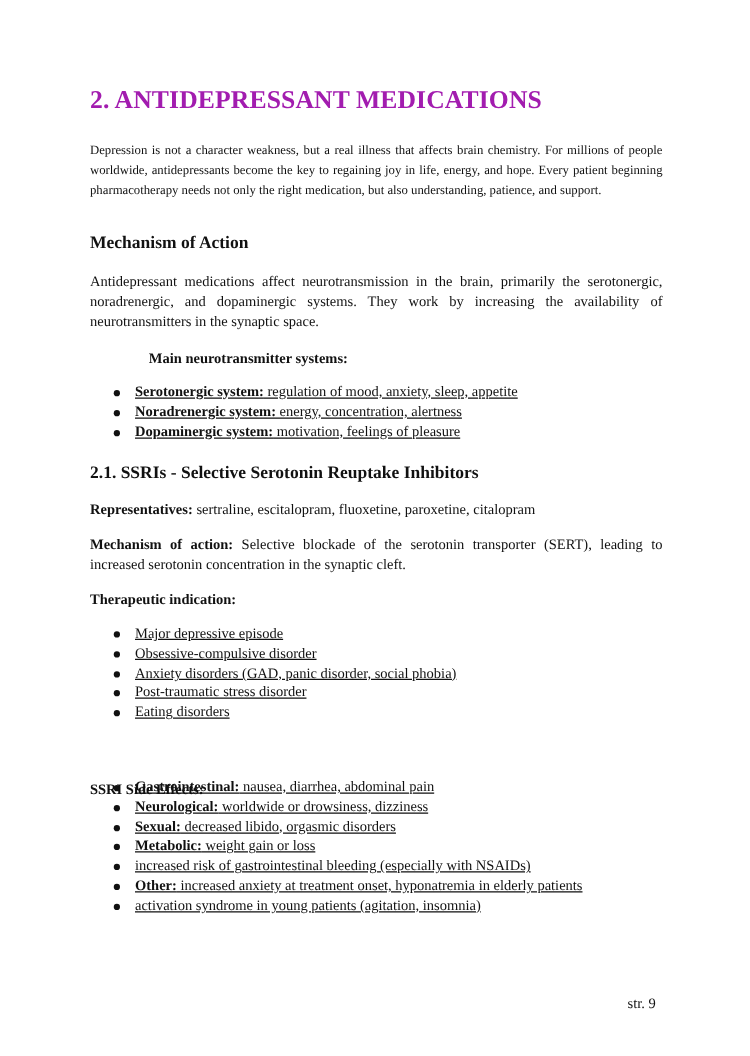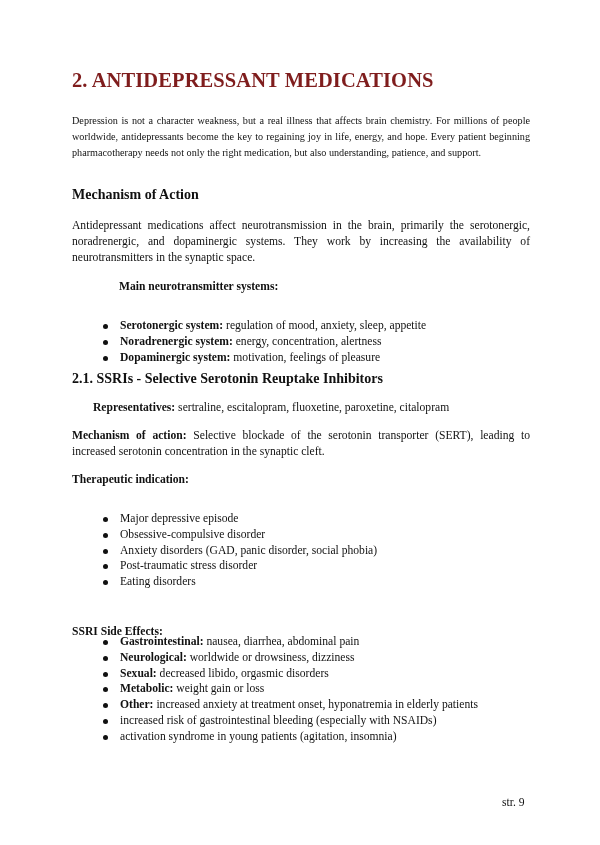--- a/index.html
+++ b/index.html
@@ -1,27 +1,27 @@
 <!DOCTYPE html>
 <html><head>
   <meta charset="utf-8">
   <style>
     html, body { margin: 0; padding: 0; background: #ffffff; }
     body { width: 600px; height: 845px; position: relative; overflow: hidden;
            font-family: "Liberation Serif", "DejaVu Serif", serif; color: #111111; }
     .page { position: absolute; left: 72px; top: 0; width: 458px; }
     h1 { position: absolute; top: 69px; left: 0; margin: 0; font-size: 20.5px; font-weight: bold;
-         letter-spacing: 0.1px; white-space: nowrap; color: #7f1d1d; }
+         letter-spacing: 0.1px; white-space: nowrap; color: #a21caf; }
     .intro { position: absolute; top: 113px; left: 0; width: 458px; margin: 0;
              font-size: 10.2px; line-height: 16px; text-align: justify; }
     h2 { position: absolute; left: 0; margin: 0; font-size: 14px; font-weight: bold; white-space: nowrap; }
     p.body { position: absolute; left: 0; width: 458px; margin: 0; font-size: 11.6px; line-height: 16.2px; text-align: justify; }
     p.lbl { position: absolute; left: 0; margin: 0; font-size: 11.6px; line-height: 16px; white-space: nowrap; }
     b { font-weight: bold; }
-    ul { position: absolute; left: 0; margin: 12px; padding: 0; list-style: none; }
+    ul { position: absolute; left: 0; margin: 0; padding: 0; list-style: none; text-decoration: underline; }
     ul li { position: relative; padding-left: 36px; font-size: 11.6px; line-height: 15.8px; white-space: nowrap; }
     ul li .dot { position: absolute; left: 19px; top: 6px; width: 5px; height: 5px; border-radius: 50%; background: #111; }
     .pagenum { position: absolute; left: 502px; top: 796px; font-size: 11.6px; white-space: nowrap; }
   </style>
 </head>
 <body>
 
 <div class="page">
   <h1>2. ANTIDEPRESSANT MEDICATIONS</h1>
 
@@ -34,40 +34,40 @@
   <p class="lbl" style="top:279px;margin-left:47px;"><b>Main neurotransmitter systems:</b></p>
 
   <ul style="top:306px;">
     <li><span class="dot"></span><b>Serotonergic system:</b><span> regulation of mood, anxiety, sleep, appetite</span></li>
     <li><span class="dot"></span><b>Noradrenergic system:</b><span> energy, concentration, alertness</span></li>
     <li><span class="dot"></span><b>Dopaminergic system:</b><span> motivation, feelings of pleasure</span></li>
   </ul>
 
   <h2 style="top:371px;">2.1. SSRIs - Selective Serotonin Reuptake Inhibitors</h2>
 
-  <p class="lbl" style="top:400px;margin-left:21px;"><b>Representatives:</b><span> sertraline, escitalopram, fluoxetine, paroxetine, citalopram</span></p>
+  <p class="lbl" style="top:400px;"><b>Representatives:</b><span> sertraline, escitalopram, fluoxetine, paroxetine, citalopram</span></p>
 
   <p class="body" style="top:428px;"><b>Mechanism of action:</b><span> Selective blockade of the serotonin transporter (SERT), leading to increased serotonin concentration in the synaptic cleft.</span></p>
 
   <p class="lbl" style="top:472px;text-align:center;"><b>Therapeutic indication:</b></p>
 
   <ul style="top:499px;">
     <li><span class="dot"></span><span>Major depressive episode</span></li>
     <li><span class="dot"></span><span>Obsessive-compulsive disorder</span></li>
     <li><span class="dot"></span><span>Anxiety disorders (GAD, panic disorder, social phobia)</span></li>
     <li><span class="dot"></span><span>Post-traumatic stress disorder</span></li>
     <li><span class="dot"></span><span>Eating disorders</span></li>
   </ul>
 
   <p class="lbl" style="top:624px;"><b>SSRI Side Effects:</b></p>
 
   <ul style="top:622px;">
     <li><span class="dot"></span><b>Gastrointestinal:</b><span> nausea, diarrhea, abdominal pain</span></li>
     <li><span class="dot"></span><b>Neurological:</b><span> worldwide or drowsiness, dizziness</span></li>
     <li><span class="dot"></span><b>Sexual:</b><span> decreased libido, orgasmic disorders</span></li>
     <li><span class="dot"></span><b>Metabolic:</b><span> weight gain or loss</span></li>
+    <li><span class="dot"></span><span>increased risk of gastrointestinal bleeding (especially with NSAIDs)</span></li>
     <li><span class="dot"></span><b>Other:</b><span> increased anxiety at treatment onset, hyponatremia in elderly patients</span></li>
-    <li><span class="dot"></span><span>increased risk of gastrointestinal bleeding (especially with NSAIDs)</span></li>
     <li><span class="dot"></span><span>activation syndrome in young patients (agitation, insomnia)</span></li>
   </ul>
 </div>
 
 <div class="pagenum">str. 9</div>
 
 </body></html>

